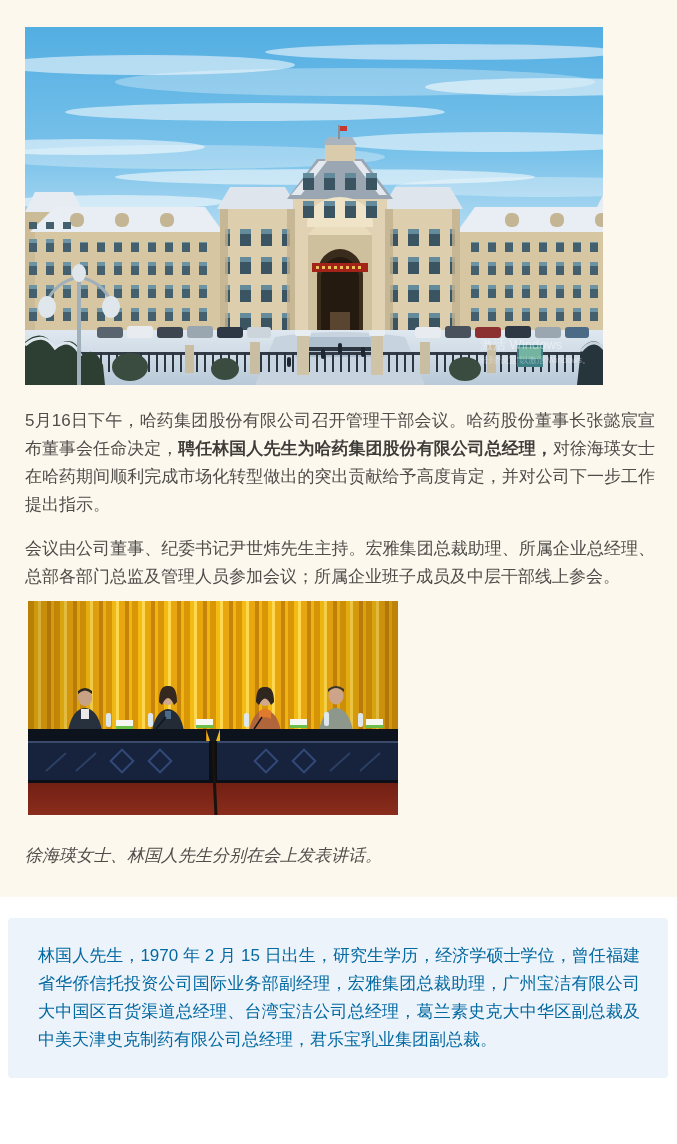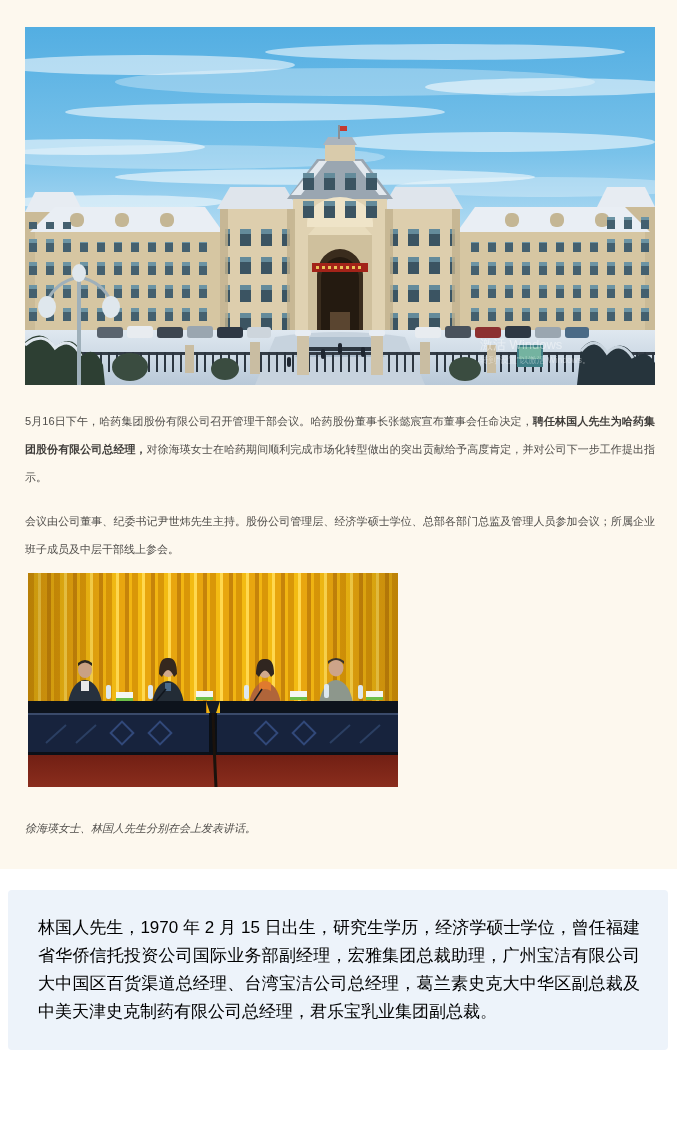--- a/index.html
+++ b/index.html
@@ -9,50 +9,50 @@
     background:#ffffff;
     font-family:"Liberation Sans","DejaVu Sans",sans-serif;
   }
   .article-top {
     background:#fdf8ee;
     padding-top:27px;
     padding-bottom:27px;
   }
   figure.hero {
     margin:0 22px 0 25px;
-    width:630px; height:358px;
+    width:578px; height:358px;
     overflow:hidden;
   }
   figure.meeting {
     margin:10px 0 0 28px;
     width:370px; height:214px;
     overflow:hidden;
   }
   figure svg { display:block; }
   p.body-text {
     margin:0 22px 0 25px;
-    font-size:11px; line-height:28px;
+    font-size:17px; line-height:28px;
     color:#4f4d4a;
     text-align:justify;
   }
   p.p1 { margin-top:22px; }
   p.p2 { margin-top:16px; }
   p.p3 { margin-top:27px;font-style:italic; }
   p.p4 { margin-top:21px; }
   p.body-text b { color:#3f3d3a; font-weight:bold; }
   .lower { background:#ffffff; }
   .bio-box {
     margin:21px 9px 0 8px;
     background:#edf3fa;
     border-radius:4px;
     padding:24px 28px 24px 30px;
   }
   .bio-box p {
     font-size:17px; line-height:28px;
-    color:#000000;
+    color:#0369a1;
     text-align:justify;
   }
 </style>
 </head>
 <body>
 
 <div class="article-top">
 
   <figure class="hero">
     <svg width="630" height="358" viewBox="0 0 630 358" xmlns="http://www.w3.org/2000/svg">
@@ -245,21 +245,21 @@
 
       <g>
         <text x="455" y="322" font-size="13" fill="rgba(255,255,255,0.45)">激活 Windows</text>
         <text x="455" y="336" font-size="8.5" fill="rgba(255,255,255,0.38)">转到“设置”以激活 Windows。</text>
       </g>
     </svg>
   </figure>
 
   <p class="body-text p1"><span>5月16日下午，哈药集团股份有限公司召开管理干部会议。哈药股份董事长张懿宸宣布董事会任命决定，</span><b>聘任林国人先生为哈药集团股份有限公司总经理，</b><span>对徐海瑛女士在哈药期间顺利完成市场化转型做出的突出贡献给予高度肯定，并对公司下一步工作提出指示。</span></p>
 
-  <p class="body-text p2">会议由公司董事、纪委书记尹世炜先生主持。股份公司管理层、经济学硕士学位、总部各部门总监及管理人员参加会议；所属企业班子成员及中层干部线上参会。</p>
+  <p class="body-text p2">会议由公司董事、纪委书记尹世炜先生主持。宏雅集团总裁助理、所属企业总经理、总部各部门总监及管理人员参加会议；所属企业班子成员及中层干部线上参会。</p>
 
   <figure class="meeting">
     <svg width="370" height="214" viewBox="0 0 370 214" xmlns="http://www.w3.org/2000/svg">
       <defs>
         <pattern id="curtainP" patternUnits="userSpaceOnUse" width="26" height="140">
           <rect x="0" y="0" width="6" height="140" fill="#d99708"></rect>
           <rect x="6" y="0" width="4" height="140" fill="#f3bb13"></rect>
           <rect x="10" y="0" width="3" height="140" fill="#ffd84f"></rect>
           <rect x="13" y="0" width="6" height="140" fill="#e8a60f"></rect>
           <rect x="19" y="0" width="4" height="140" fill="#c6840a"></rect>

